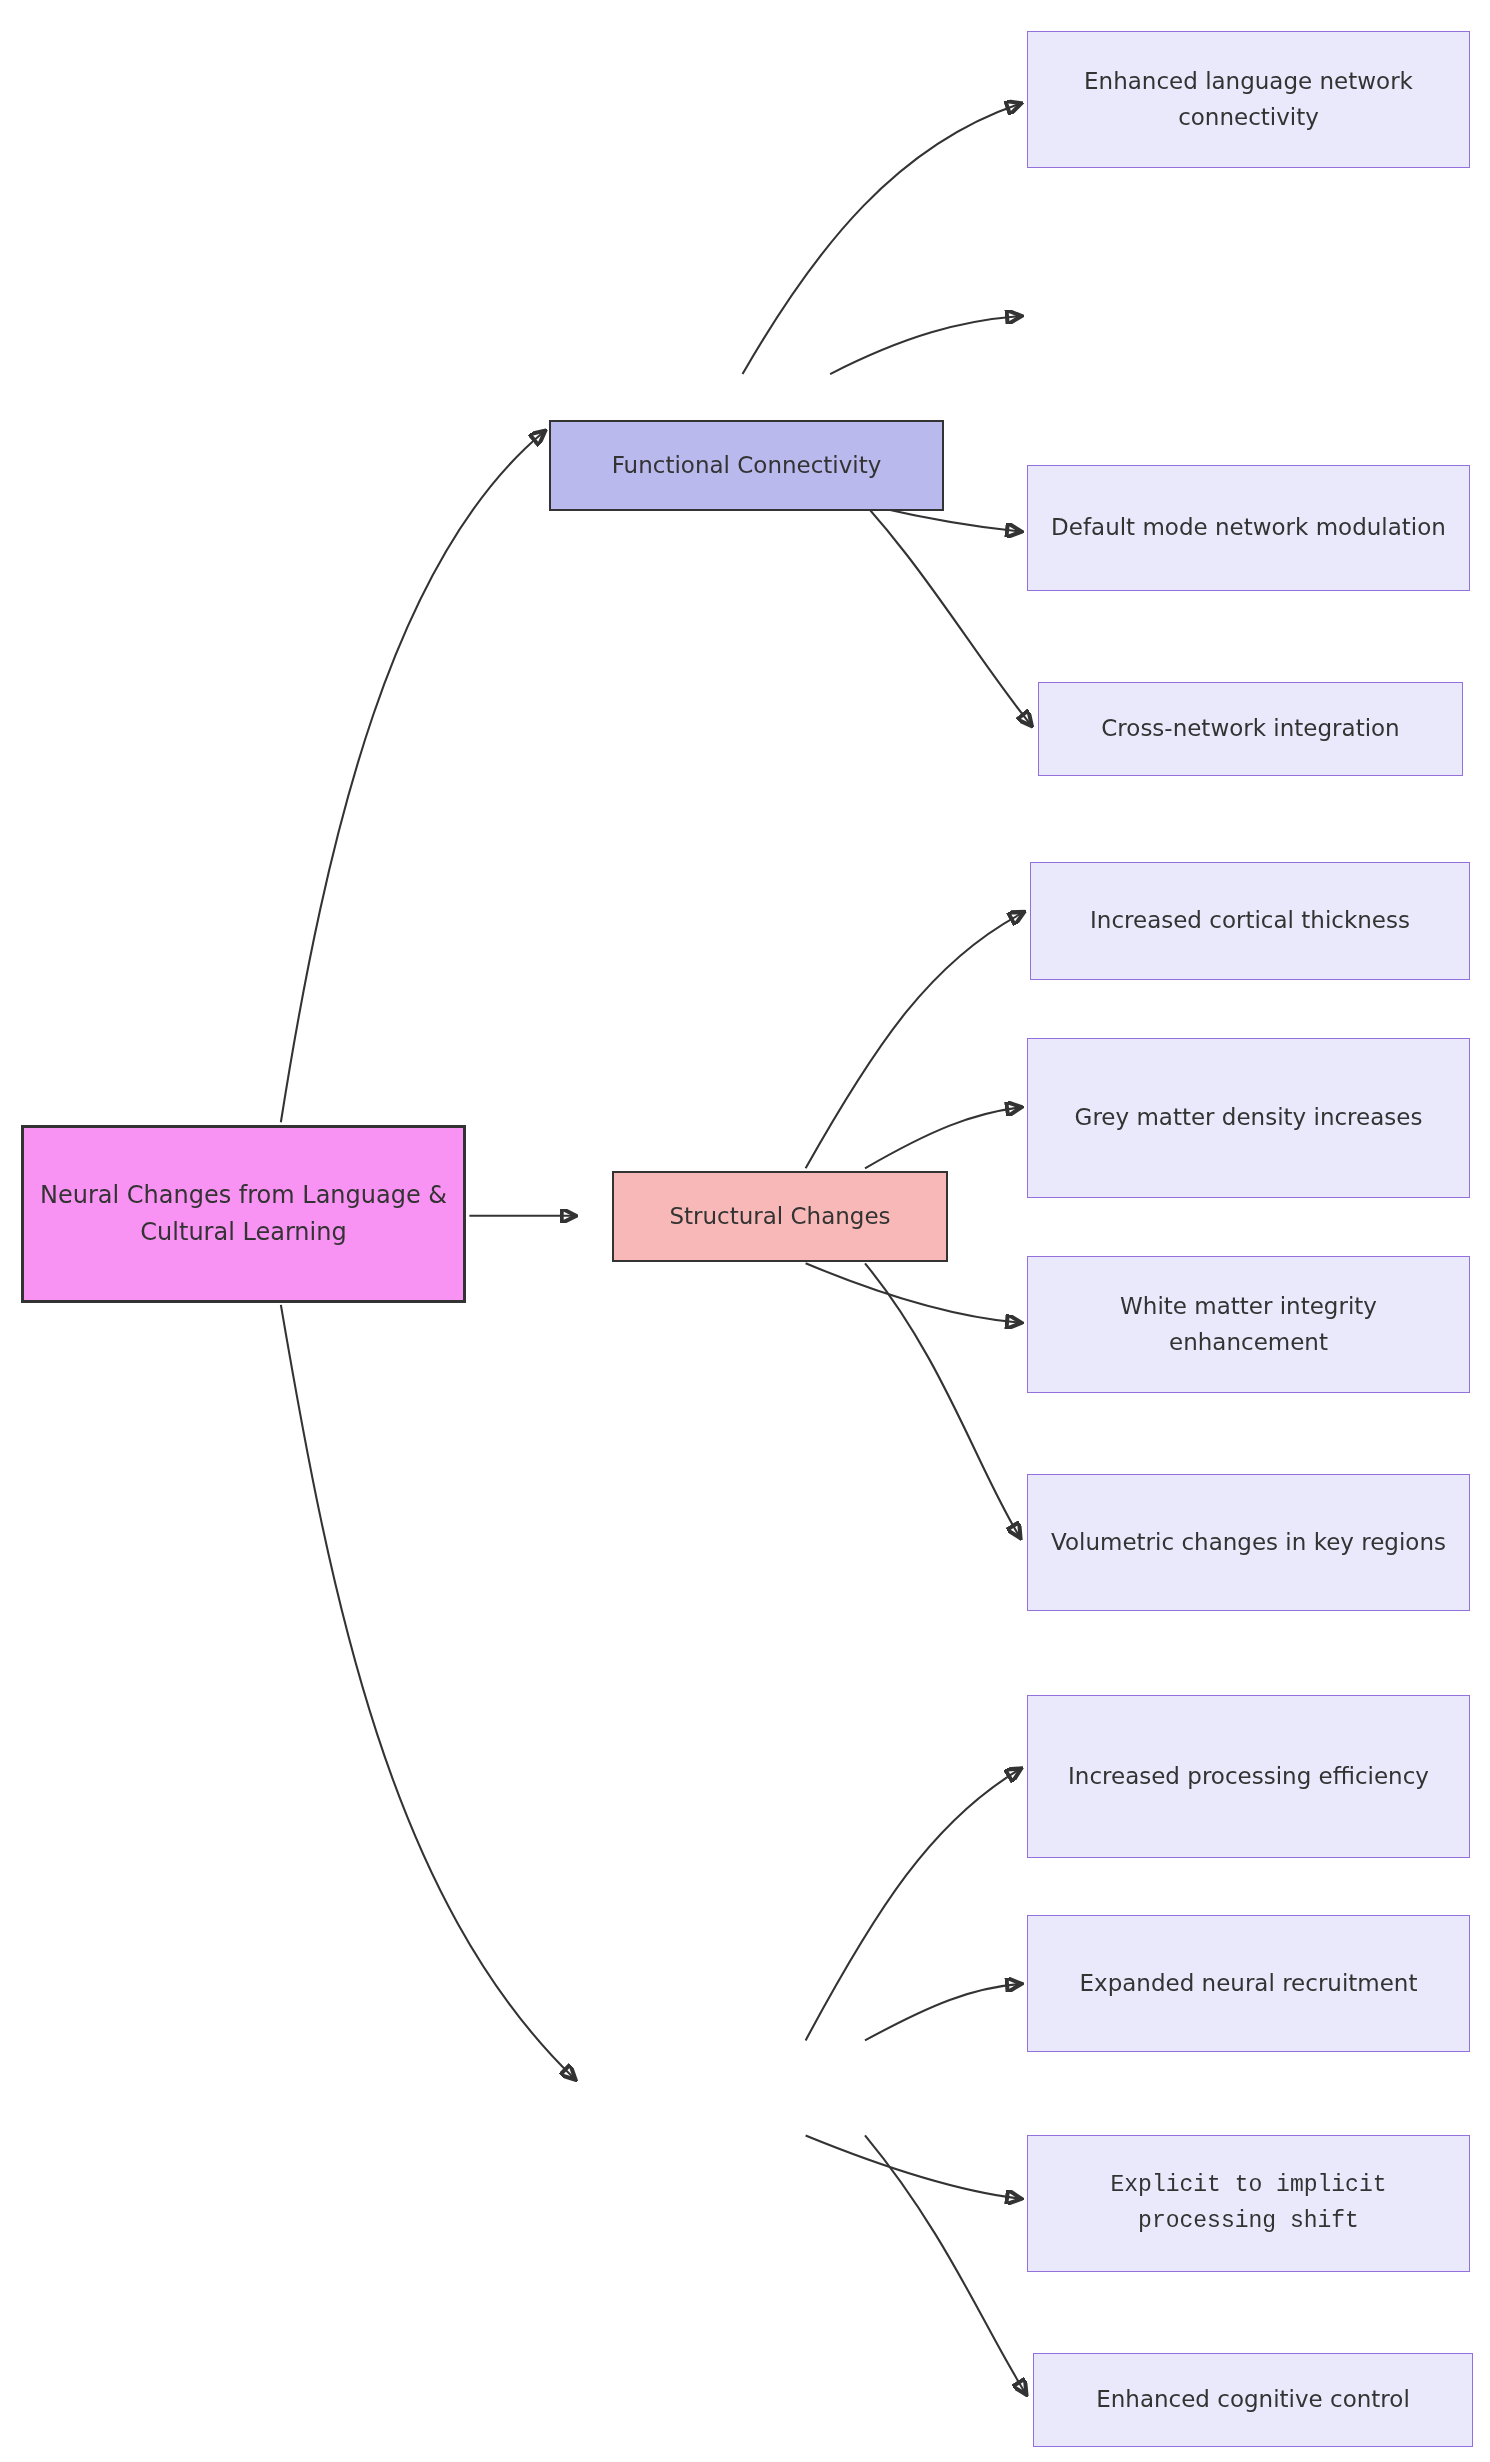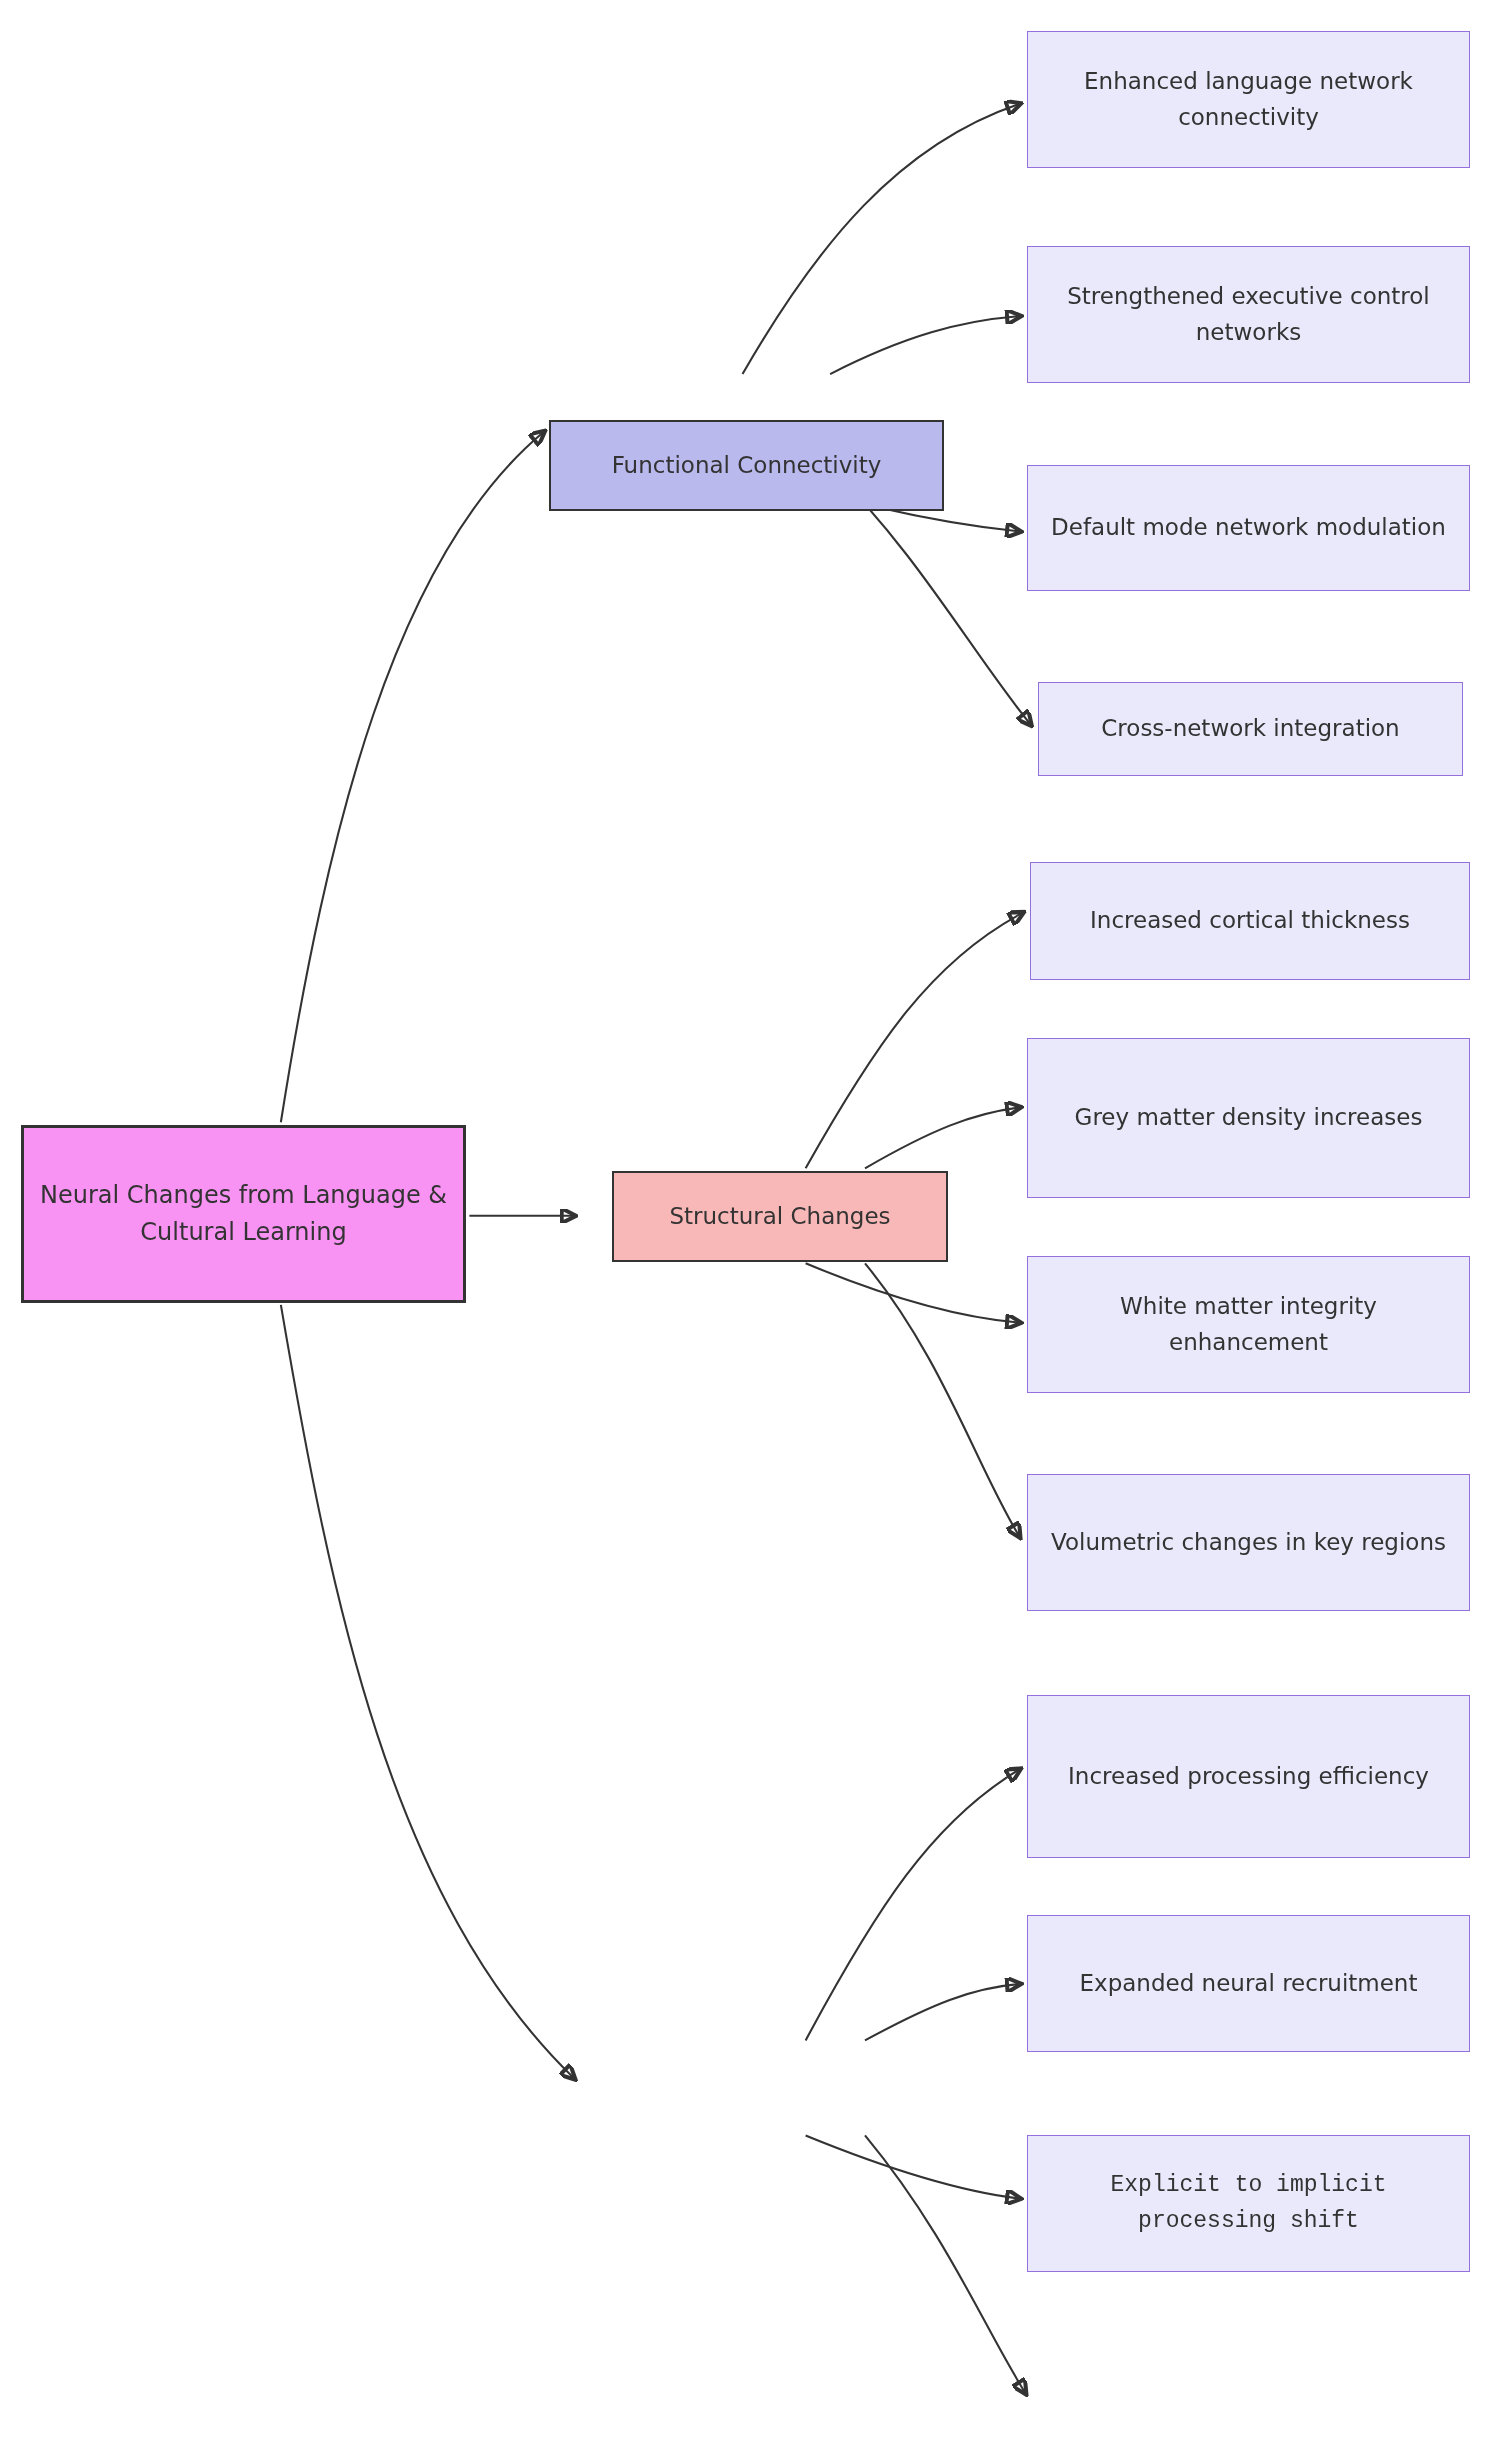--- a/index.html
+++ b/index.html
@@ -68,35 +68,35 @@
 
   <div class="node root" style="left:21px;top:1125px;width:445px;height:178px;">Neural Changes from Language &amp; Cultural Learning</div>
 
   <div class="node branch functional" style="left:549px;top:376px;width:395px;height:91px;">Functional Connectivity</div>
 
   <div class="node branch structural" style="left:612px;top:1171px;width:336px;height:91px;">Structural Changes</div>
 
 
   <div class="node leaf" style="left:1027px;top:31px;width:443px;height:137px;">Enhanced language network connectivity</div>
 
-  <div class="node leaf" style="left:1027px;top:246px;width:443px;height:137px;">Strengthened executive control networks</div>
 
   <div class="node leaf" style="left:1027px;top:465px;width:443px;height:126px;">Default mode network modulation</div>
 
   <div class="node leaf" style="left:1038px;top:682px;width:425px;height:94px;">Cross-network integration</div>
 
   <div class="node leaf" style="left:1030px;top:862px;width:440px;height:118px;">Increased cortical thickness</div>
 
   <div class="node leaf" style="left:1027px;top:1038px;width:443px;height:160px;">Grey matter density increases</div>
 
   <div class="node leaf" style="left:1027px;top:1256px;width:443px;height:137px;">White matter integrity enhancement</div>
 
   <div class="node leaf" style="left:1027px;top:1474px;width:443px;height:137px;">Volumetric changes in key regions</div>
 
   <div class="node leaf" style="left:1027px;top:1695px;width:443px;height:163px;">Increased processing efficiency</div>
 
   <div class="node leaf" style="left:1027px;top:1915px;width:443px;height:137px;">Expanded neural recruitment</div>
 
   <div class="node leaf" style="left:1027px;top:2135px;width:443px;height:137px;font-family:Liberation Mono, monospace;">Explicit to implicit processing shift</div>
 
+  <div class="node leaf" style="left:1033px;top:2353px;width:440px;height:94px;">Enhanced cognitive control</div>
 
 </div>
 
 
 </body></html>

